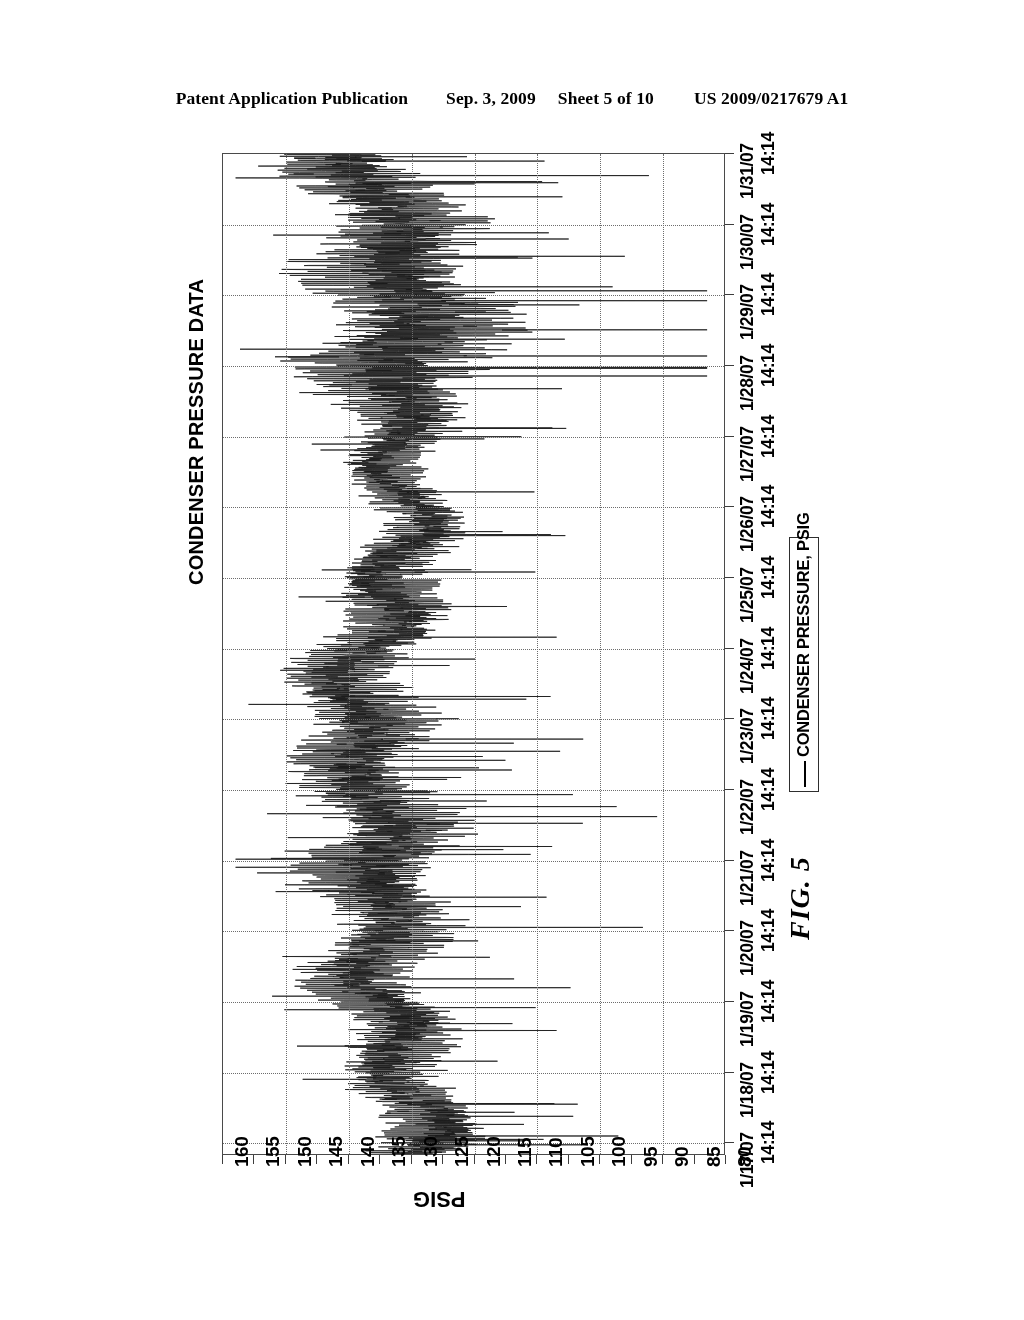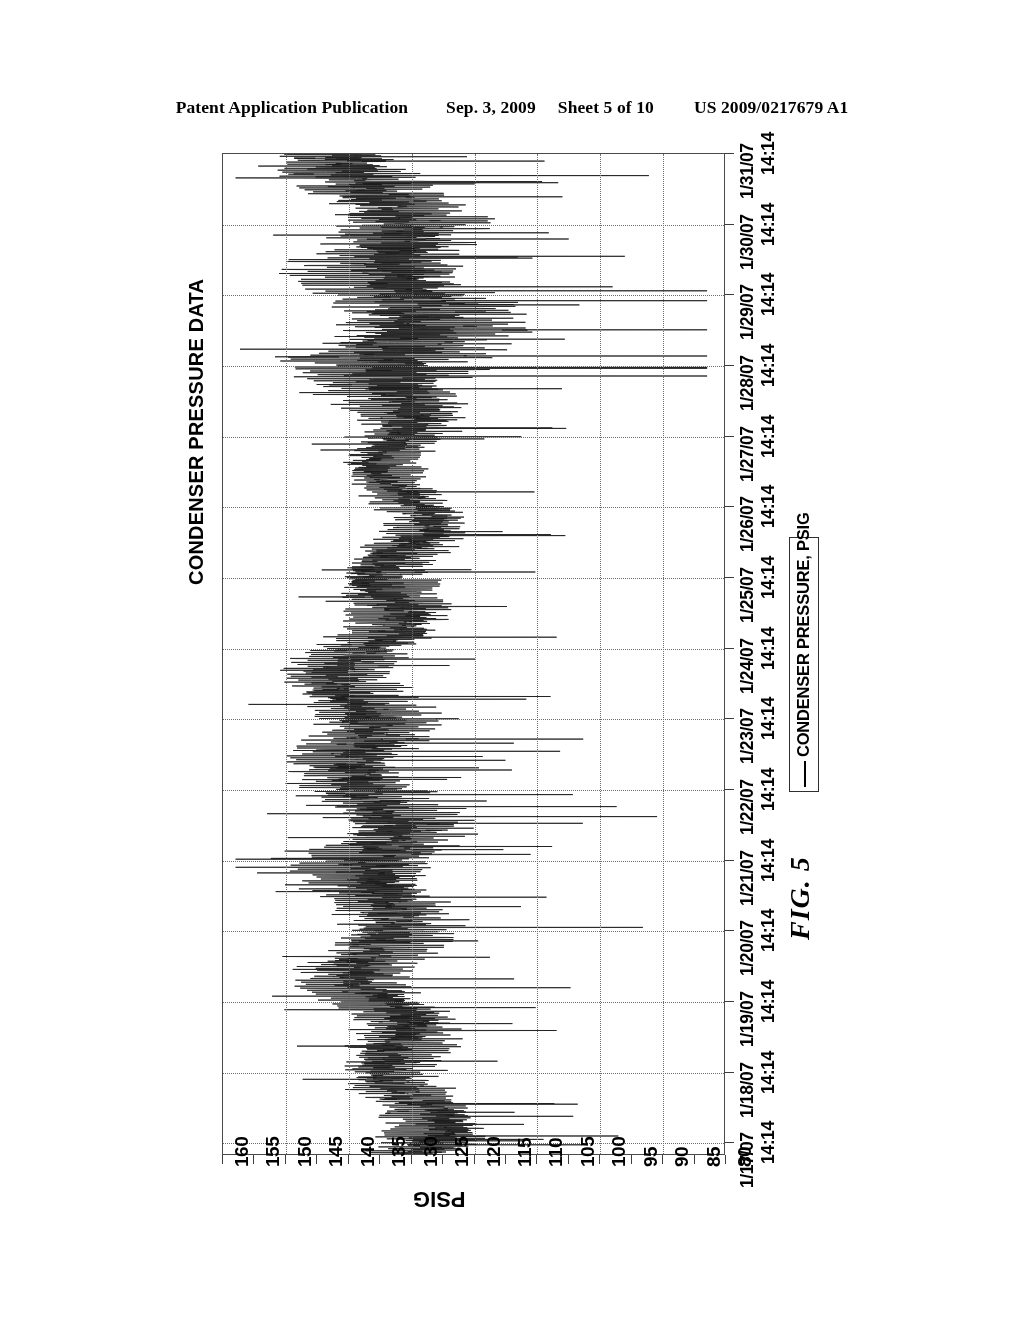--- a/index.html
+++ b/index.html
@@ -3,21 +3,21 @@
 <meta charset="utf-8">
 <style>
   html,body{margin:0;padding:0;background:#fff;}
   body{width:1024px;height:1320px;position:relative;
        font-family:"Liberation Sans",sans-serif;color:#000;
        -webkit-font-smoothing:none;}
 
   
   #pat-header{position:absolute;left:0;top:88px;width:1024px;
       text-align:center;font-family:"Liberation Serif",serif;
-      font-weight:bold;font-size:17.5px;letter-spacing:.1px;white-space:nowrap;margin-top:9px;}
+      font-weight:bold;font-size:17.5px;letter-spacing:.1px;white-space:nowrap;}
   #pat-header span{display:inline-block;vertical-align:baseline;}
   .hgap1{width:38px;}
   .hgap2{width:22px;}
   .hgap3{width:40px;}
 
   
   #figure{position:absolute;left:0;top:0;width:1024px;height:1320px;}
 
   
   #plot-frame{position:absolute;left:222px;top:153px;width:503px;height:1002px;

